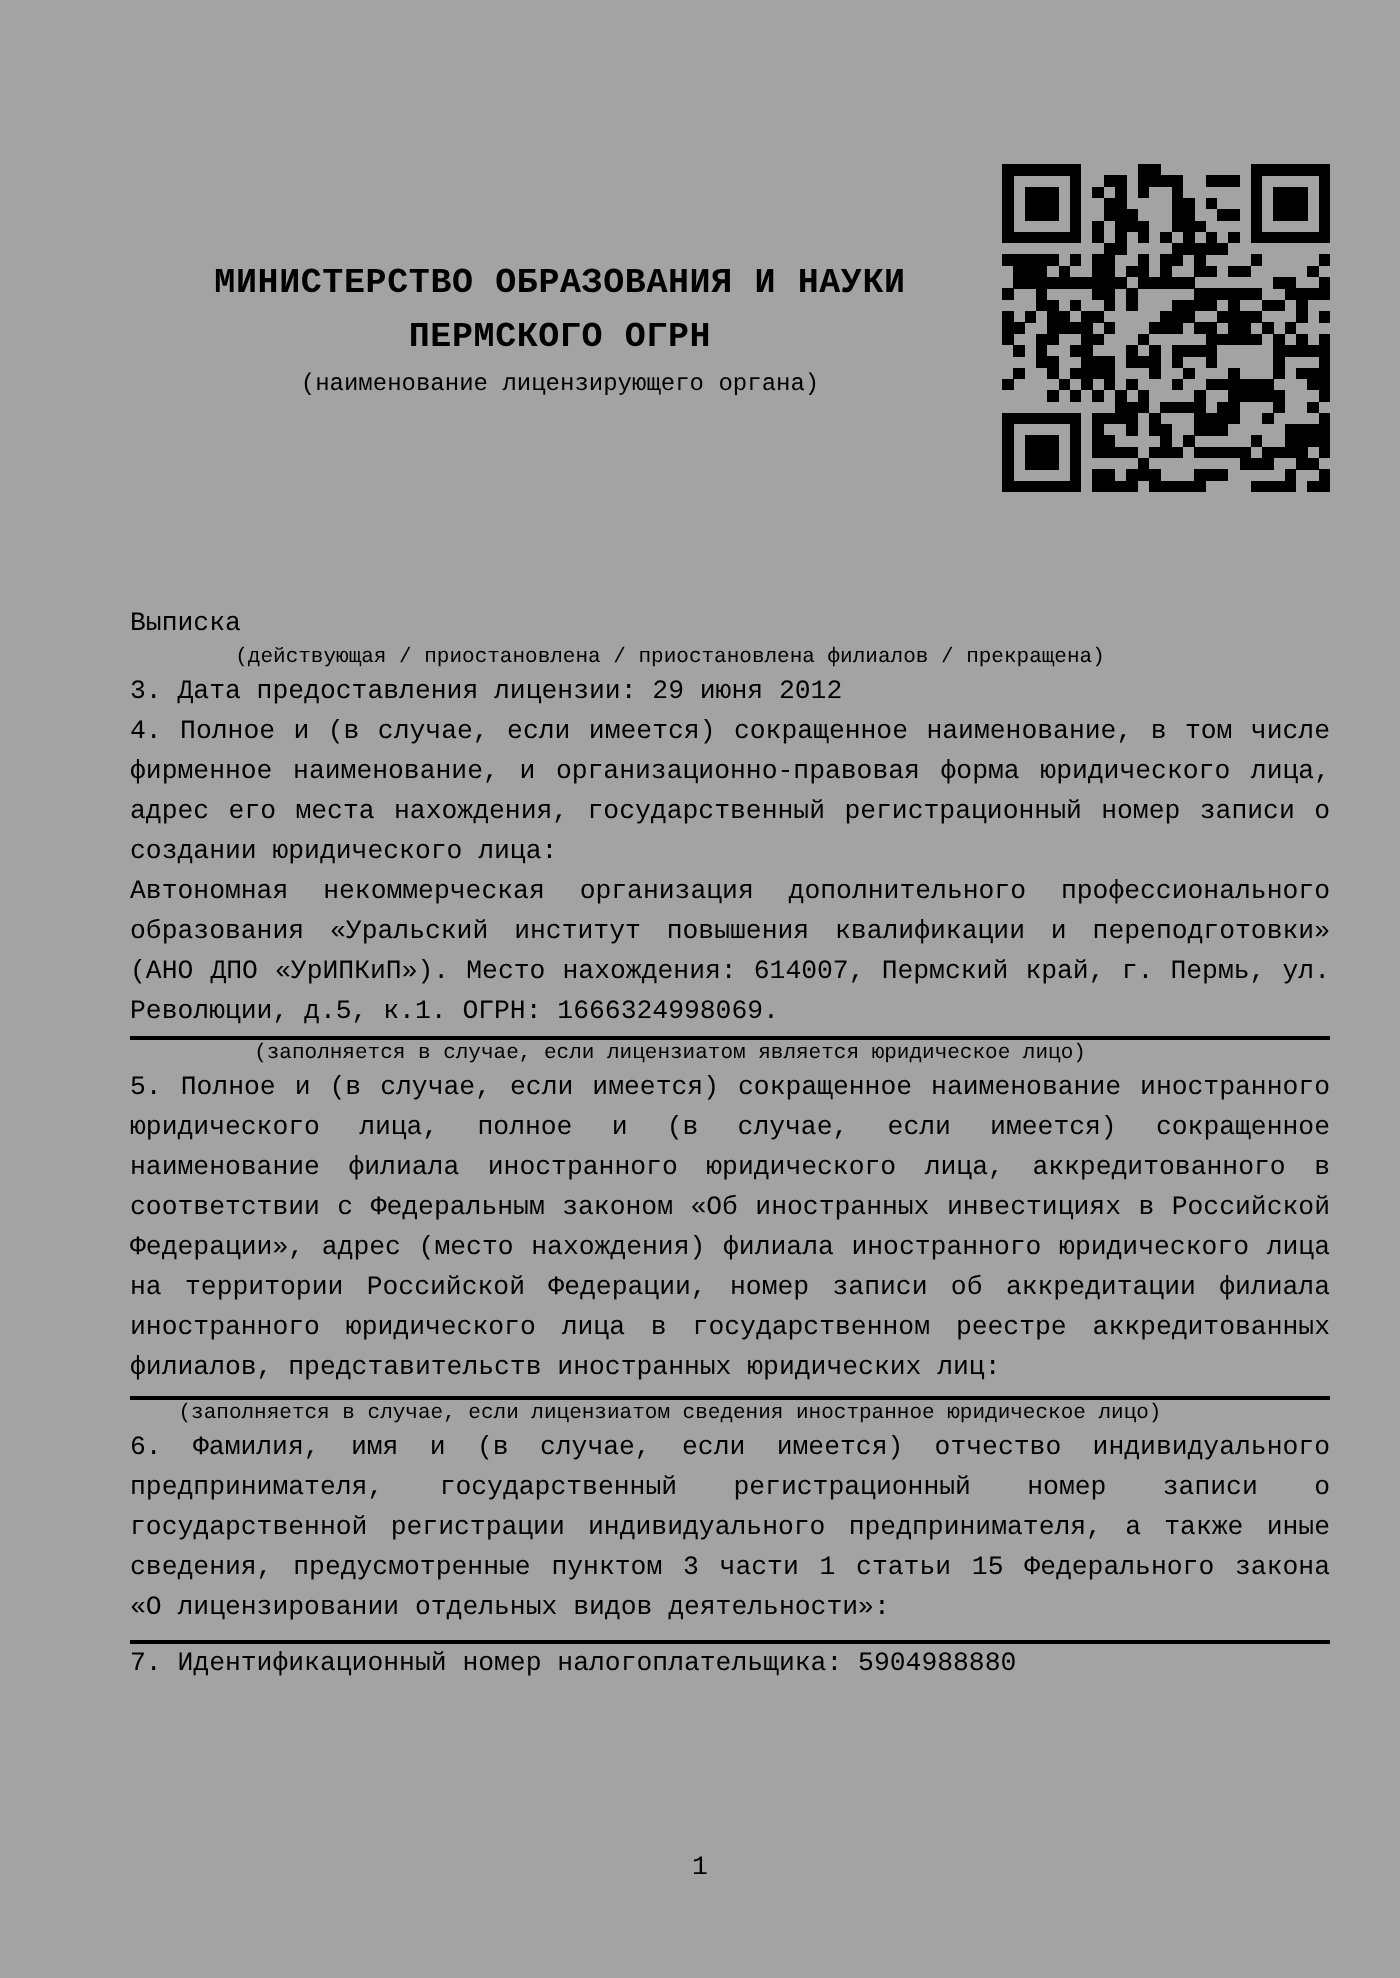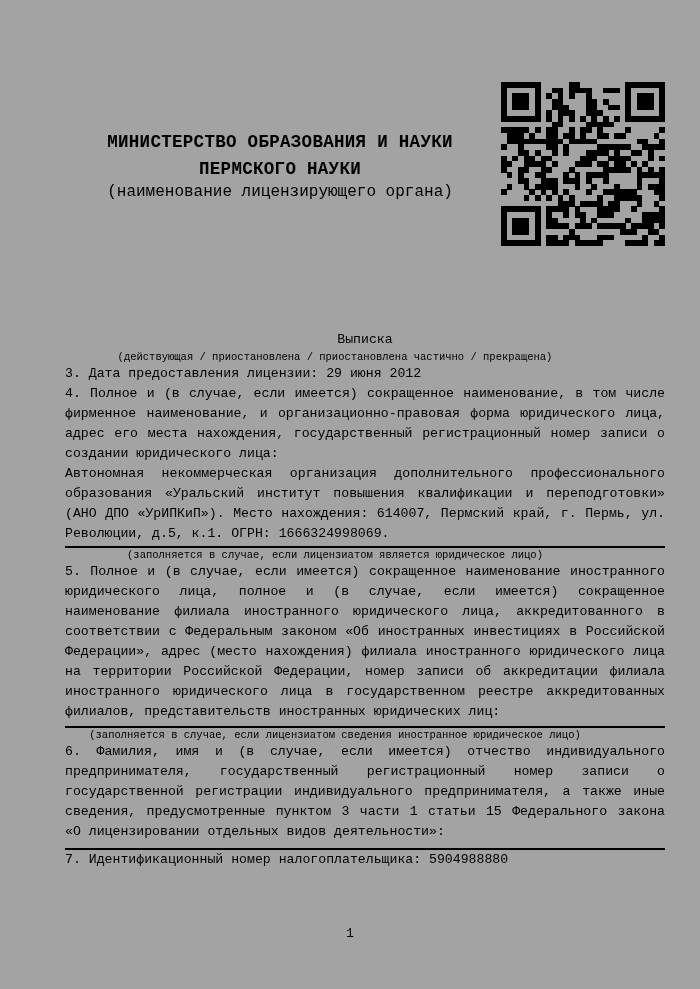--- a/index.html
+++ b/index.html
@@ -15,24 +15,24 @@
   }
   .content { padding: 0 35px 0 65px; }
   .header-row {
     display: flex;
     justify-content: space-between;
     align-items: center;
     margin-top: 82px;
   }
   .ministry { width: 430px; text-align: center; }
   .ministry-name { font-weight: bold; font-size: 17.5px; line-height: 27px; letter-spacing: 0.3px; }
-  .ministry-sub { font-size: 16px; line-height: 13px; margin-top: 3px; }
+  .ministry-sub { font-size: 12px; line-height: 13px; margin-top: 3px; }
   .qr-box { width: 164px; height: 164px; flex: 0 0 auto; }
   .qr-box svg { width: 164px; height: 164px; fill: #000000; shape-rendering: crispEdges; display: block; }
-  .doc-title { margin-top: 84px; text-align: center; line-height: 20px; }
+  .doc-title { margin-top: 56px; line-height: 20px; }
   p.para { margin: 0; line-height: 20px; text-align: justify; }
   .note {
     font-size: 10.5px;
     line-height: 14px;
     text-align: center;
     margin: 0 60px 0 0;
   }
   .rule { border-top: 2px solid #000000; height: 0; }
   .mt22 { margin-top: 22px; }
   .mt14 { margin-top: 14px; }
@@ -52,21 +52,21 @@
 </style>
 </head>
 <body>
 
 <div class="page">
   <div class="content">
 
     <div class="header-row">
       <div class="ministry">
         <div class="ministry-name">МИНИСТЕРСТВО ОБРАЗОВАНИЯ И НАУКИ</div>
-        <div class="ministry-name">ПЕРМСКОГО НАУКИ</div>
+        <div class="ministry-name">ПЕРМСКОГО ОГРН</div>
         <div class="ministry-sub">(наименование лицензирующего органа)</div>
       </div>
       <div class="qr-box">
         <svg xmlns="http://www.w3.org/2000/svg" viewBox="0 0 29 29">
             <rect x="0" y="0" width="1.02" height="1.02"></rect>
             <rect x="1" y="0" width="1.02" height="1.02"></rect>
             <rect x="2" y="0" width="1.02" height="1.02"></rect>
             <rect x="3" y="0" width="1.02" height="1.02"></rect>
             <rect x="4" y="0" width="1.02" height="1.02"></rect>
             <rect x="5" y="0" width="1.02" height="1.02"></rect>
@@ -488,21 +488,21 @@
             <rect x="28" y="28" width="1.02" height="1.02"></rect>
           </svg>
       </div>
     </div>
 
     <div class="doc-title">
       <div>Выписка</div>
     </div>
 
     <div>
-      <div class="note">(действующая / приостановлена / приостановлена частично / прекращена)</div>
+      <div class="note">(действующая / приостановлена / приостановлена филиалов / прекращена)</div>
     </div>
 
 
     <p class="para mt14">3. Дата предоставления лицензии: 29 июня 2012</p>
 
     <div>
       <p class="para mt10">4. Полное и (в случае, если имеется) сокращенное наименование, в том числе фирменное наименование, и организационно-правовая форма юридического лица, адрес его места нахождения, государственный регистрационный номер записи о создании юридического лица:</p>
       <p class="para">Автономная некоммерческая организация дополнительного профессионального образования «Уральский институт повышения квалификации и переподготовки» (АНО ДПО «УрИПКиП»). Место нахождения: 614007, Пермский край, г. Пермь, ул. Революции, д.5, к.1. ОГРН: 1666324998069.</p>
       <div class="rule mt2"></div>
       <div class="note">(заполняется в случае, если лицензиатом является юридическое лицо)</div>

